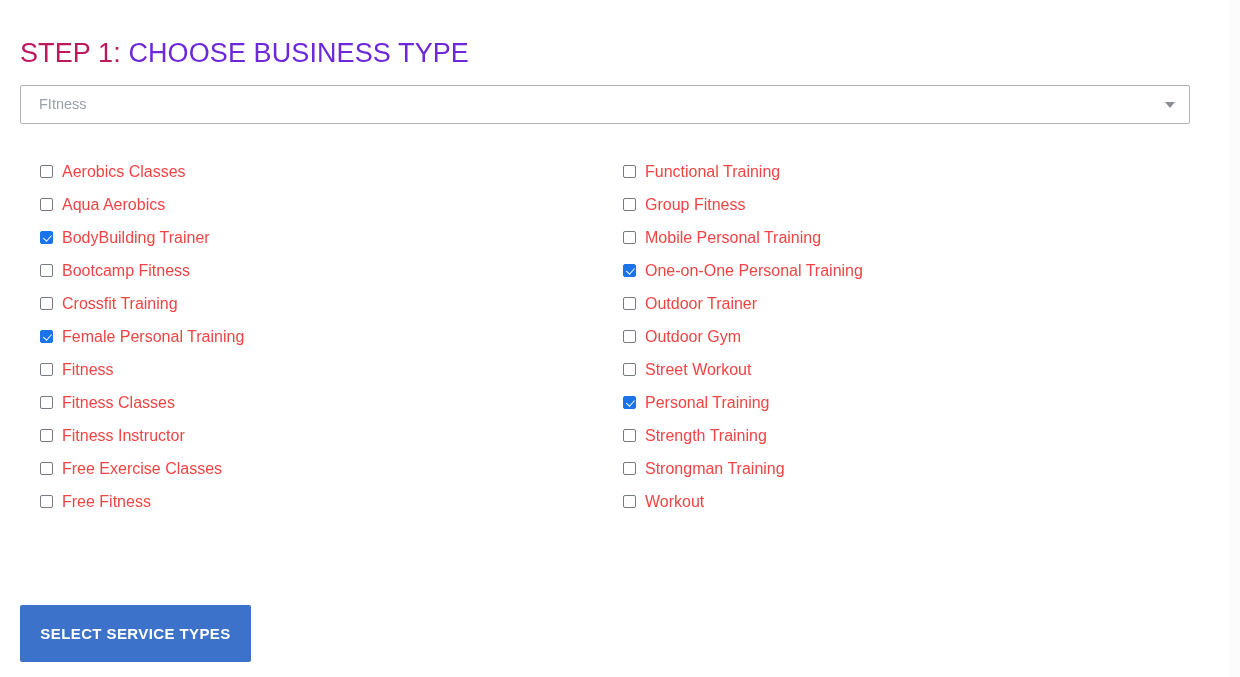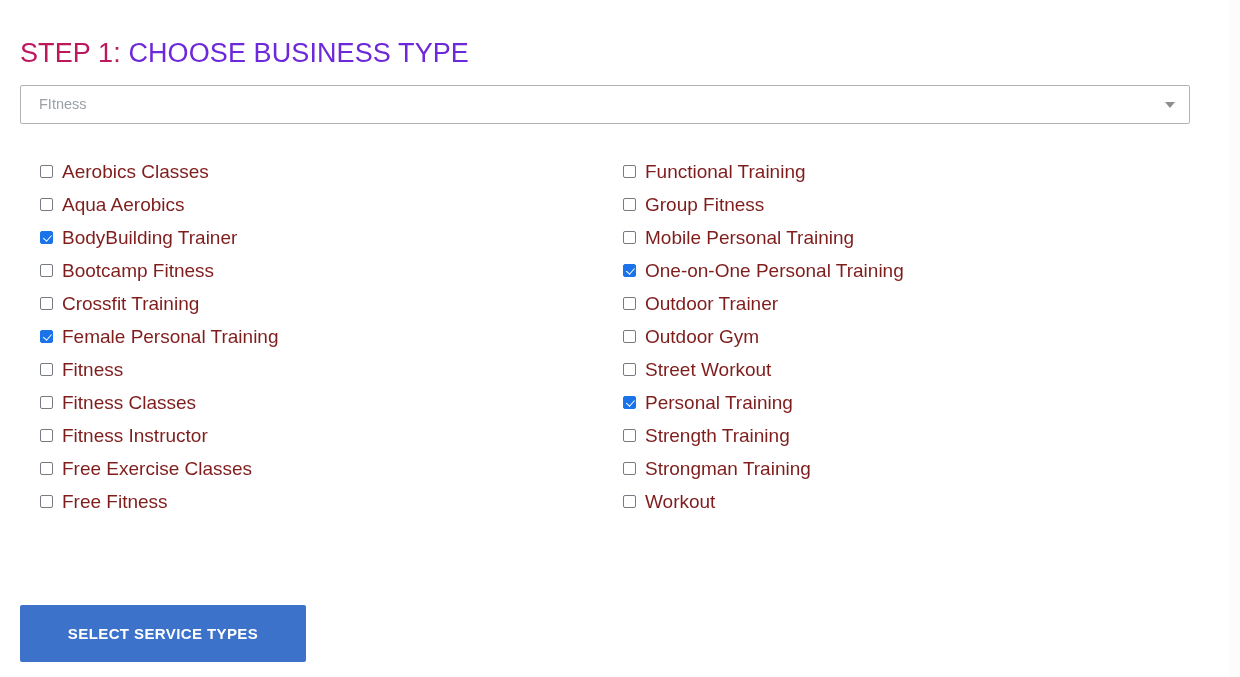--- a/index.html
+++ b/index.html
@@ -127,32 +127,32 @@
     position: absolute;
     left: 3.5px;
     top: 0.5px;
     width: 3.5px;
     height: 7px;
     border: solid #ffffff;
     border-width: 0 1.8px 1.8px 0;
     transform: rotate(42deg);
   }
   .cb-label {
-    font-size: 19px;
+    font-size: 16px;
     line-height: 19px;
-    color: #7f1d1d;
+    color: #ef4444;
     white-space: nowrap;
   }
 
   
   .primary-button {
     position: absolute;
     left: 20px;
     top: 605px;
-    width: 286px;
+    width: 231px;
     height: 57px;
     background: #3d72ca;
     border: none;
     border-radius: 2px;
     color: #ffffff;
     font-family: "Liberation Sans", sans-serif;
     font-size: 15px;
     font-weight: bold;
     letter-spacing: 0.4px;
     text-transform: uppercase;

